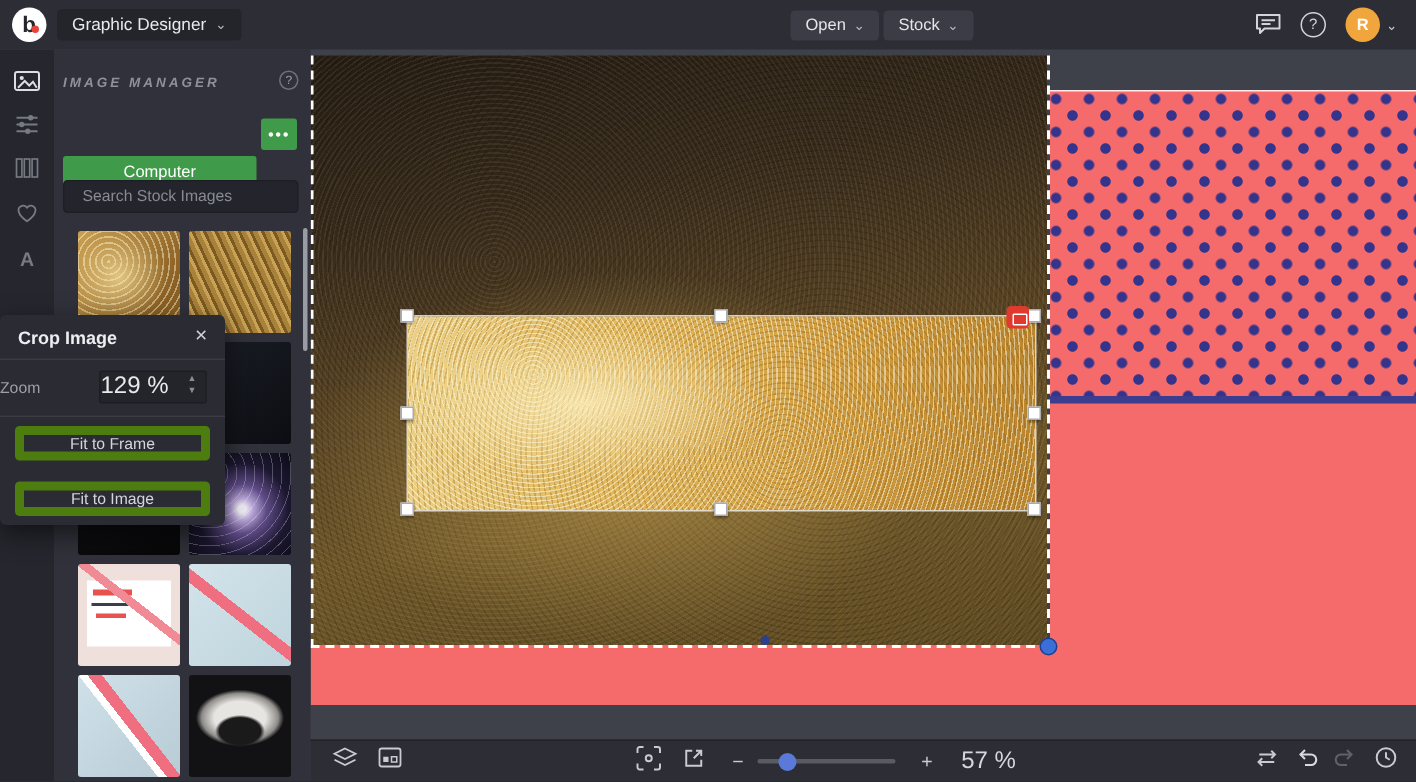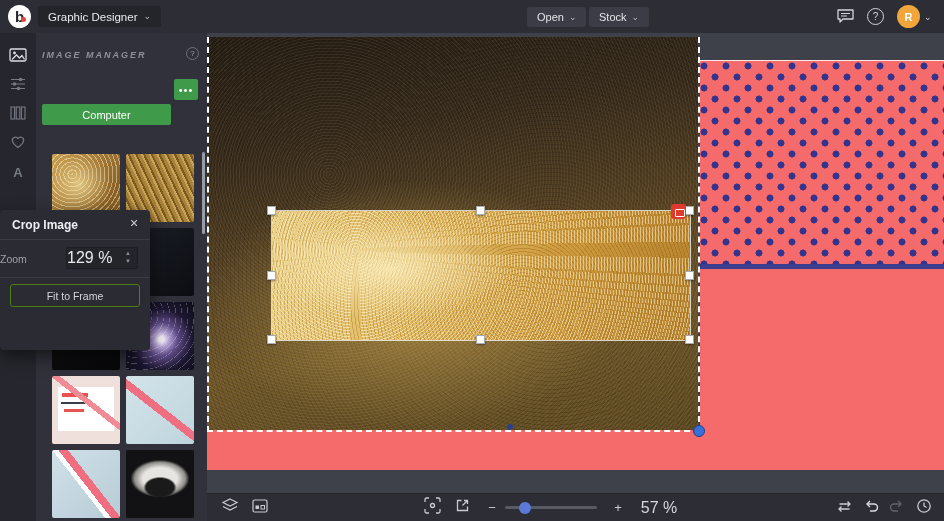--- a/index.html
+++ b/index.html
@@ -84,21 +84,21 @@
   .cd-close { position:absolute; left:130px; top:5px; font-size:14px; color:#cfd2d8; cursor:pointer; }
   .cd-div { position:absolute; left:0; width:150px; height:1px; background:#3a3b43; }
   .cd-div1 { top:29px; } .cd-div2 { top:67px; }
   .cd-zoom-label { position:absolute; left:0; top:43px; font-size:10.5px; color:#9ca0aa; }
   .cd-zoom-box { position:absolute; left:66px; top:37px; width:72px; height:22px; background:#24252b; border:1px solid #1d1e24;
           border-radius:2px; display:flex; align-items:center; }
   .cd-zoom-input { width:52px; background:transparent; border:none; outline:none; color:#e8e9ec;
           font-size:16px; font-family:inherit; }
   .cd-stepper { width:18px; height:100%; display:flex; flex-direction:column; align-items:center; justify-content:center;
           color:#8a8d96; font-size:6px; line-height:1.3; cursor:pointer; }
-  .cd-btn { position:absolute; left:10px; width:130px; height:23px; border:1px solid #4d7c0f; border-radius:3px; background:transparent;
+  .cd-btn { position:absolute; left:10px; width:130px; height:23px; border:6px solid #4d7c0f; border-radius:3px; background:transparent;
           color:#d4d6dc; font-size:10.5px; display:flex; align-items:center; justify-content:center; cursor:pointer; font-family:inherit; }
   .cd-btn-frame { top:74px; } .cd-btn-image { top:111px; }
 
   
   .canvas { position:absolute; left:207px; top:33px; width:737px; height:460px; background:#3f414a; overflow:hidden; }
   .gold-image { position:absolute; left:0; top:4px; width:491px; height:393px; background:
       radial-gradient(ellipse 60% 45% at 42% 68%, rgba(216,178,92,.5), transparent 70%),
       repeating-radial-gradient(circle at 25% 35%, rgba(255,240,200,.07) 0 1px, transparent 1px 3px),
       repeating-radial-gradient(circle at 70% 60%, rgba(0,0,0,.14) 0 1px, transparent 1px 4px),
       linear-gradient(170deg, #241c12 0%, #35291a 25%, #554122 50%, #6e5628 72%, #5d4921 100%); }
@@ -237,20 +237,23 @@
     </div>
   </div>
 
   <div class="panel">
     <div class="panel-title">IMAGE MANAGER</div>
     <div class="panel-help">
         <span>?</span>
       </div>
     <button class="computer-btn">Computer</button>
     <button class="more-btn">•••</button>
+    <div class="search-box">
+      <input class="search-input" type="text" placeholder="Search Stock Images" style="">
+    </div>
     <div class="thumbs">
       <div class="thumb t-goldglitter"></div>
       <div class="thumb t-straw"></div>
       <div class="thumb t-dark1"></div>
       <div class="thumb t-dark2"></div>
       <div class="thumb t-dark3"></div>
       <div class="thumb t-galaxy"></div>
       <div class="thumb t-poster"></div>
       <div class="thumb t-brush1"></div>
       <div class="thumb t-brush2"></div>
@@ -266,20 +269,21 @@
     <div class="cd-zoom-label">Zoom</div>
     <div class="cd-zoom-box">
       <input class="cd-zoom-input" type="text" value="129 %" style="">
       <div class="cd-stepper">
         <span>▲</span>
         <span>▼</span>
       </div>
     </div>
     <div class="cd-div cd-div2"></div>
     <button class="cd-btn cd-btn-frame">Fit to Frame</button>
+    <button class="cd-btn cd-btn-image">Fit to Image</button>
   </div>
 
   <div class="bottombar">
     <div class="bb-item bb-layers">
       <span><svg width="18" height="15" viewBox="0 0 18 15">
             <path d="M9 1 L16 4.5 L9 8 L2 4.5 Z" fill="none" stroke="#c9cbd3" stroke-width="1.2"></path>
             <path d="M2 8.5 L9 12 L16 8.5" fill="none" stroke="#c9cbd3" stroke-width="1.2"></path>
           </svg></span>
     </div>
     <div class="bb-item bb-panels">

